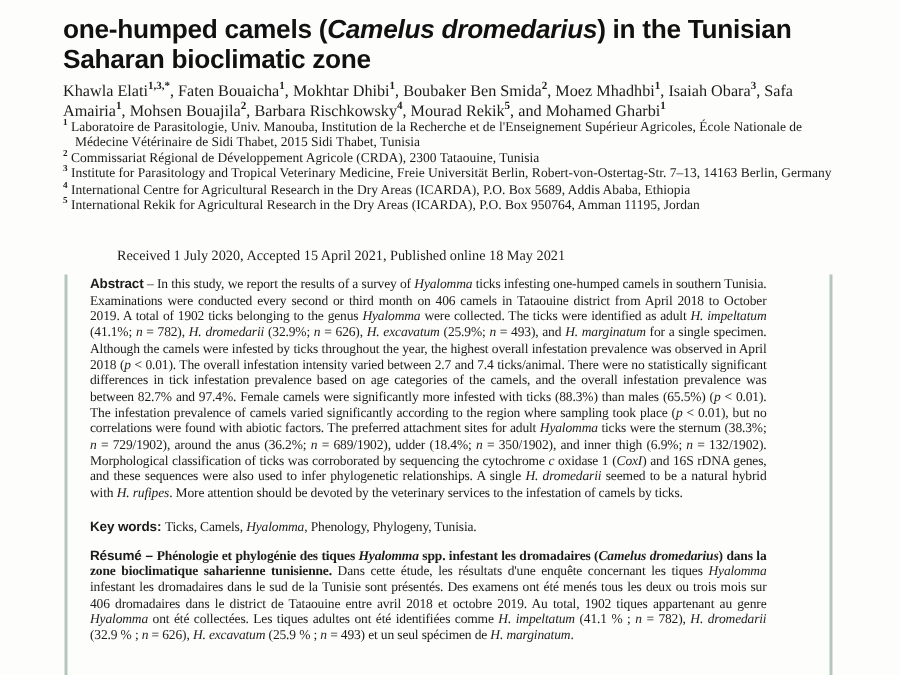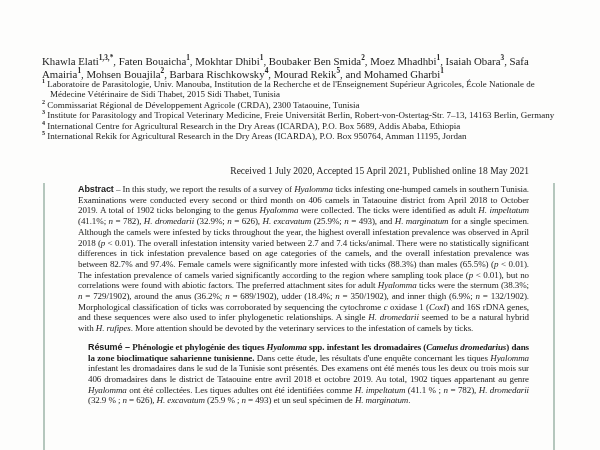--- a/index.html
+++ b/index.html
@@ -50,65 +50,66 @@
     vertical-align:super;
     font-size:68%;
     line-height:0;
     font-weight:bold;
   }
   .history{
     position:absolute;
     left:78px; top:156px;
     width:451px;
     font-size:9.5px;
-    text-align:right;
   }
   .vrule{
     position:absolute;
     top:183px;
     width:1.5px;
     height:267px;
     background:var(--rule);
   }
   .vrule.left{left:43px;}
   .vrule.right{left:553px;}
   .column{
     position:absolute;
-    left:78px; top:184px;
+    left:60px; top:184px;
     width:451px;
     font-size:9px;
     line-height:10.7px;
     letter-spacing:-0.1px;
   }
   .just{text-align:justify;}
   .sans{
     font-family:"Liberation Sans", sans-serif;
   }
   .keywords{margin-top:12px;}
-  .resume{margin-top:8px;margin-left:10px;}
+  .resume{margin-top:8px;}
 </style>
 </head>
 <body>
 
 <div class="page">
 
+  <h1 class="title"><span>one-humped camels (</span><span style="font-style: italic;">Camelus dromedarius</span><span>) in the Tunisian Saharan bioclimatic zone</span></h1>
 
   <p class="authors"><span>Khawla Elati</span><span class="sup">1,3,*</span><span>, Faten Bouaicha</span><span class="sup">1</span><span>, Mokhtar Dhibi</span><span class="sup">1</span><span>, Boubaker Ben Smida</span><span class="sup">2</span><span>, Moez Mhadhbi</span><span class="sup">1</span><span>, Isaiah Obara</span><span class="sup">3</span><span>, Safa Amairia</span><span class="sup">1</span><span>, Mohsen Bouajila</span><span class="sup">2</span><span>, Barbara Rischkowsky</span><span class="sup">4</span><span>, Mourad Rekik</span><span class="sup">5</span><span>, and Mohamed Gharbi</span><span class="sup">1</span></p>
 
   <div class="affils">
     <div class="aff"><span class="sup">1</span> <span>Laboratoire de Parasitologie, Univ. Manouba, Institution de la Recherche et de l'Enseignement Supérieur Agricoles, École Nationale de Médecine Vétérinaire de Sidi Thabet, 2015 Sidi Thabet, Tunisia</span></div>
     <div class="aff"><span class="sup">2</span> <span>Commissariat Régional de Développement Agricole (CRDA), 2300 Tataouine, Tunisia</span></div>
     <div class="aff"><span class="sup">3</span> <span>Institute for Parasitology and Tropical Veterinary Medicine, Freie Universität Berlin, Robert-von-Ostertag-Str. 7–13, 14163 Berlin, Germany</span></div>
     <div class="aff"><span class="sup">4</span> <span>International Centre for Agricultural Research in the Dry Areas (ICARDA), P.O. Box 5689, Addis Ababa, Ethiopia</span></div>
     <div class="aff"><span class="sup">5</span> <span>International Rekik for Agricultural Research in the Dry Areas (ICARDA), P.O. Box 950764, Amman 11195, Jordan</span></div>
   </div>
 
   <p class="history">Received 1 July 2020, Accepted 15 April 2021, Published online 18 May 2021</p>
 
   <div class="vrule left"></div>
   <div class="vrule right"></div>
 
   <div class="column">
     <p class="just" style="margin:0"><span class="sans" style="font-weight: 700;">Abstract</span><span> – In this study, we report the results of a survey of </span><span style="font-style: italic;">Hyalomma</span><span> ticks infesting one-humped camels in southern Tunisia. Examinations were conducted every second or third month on 406 camels in Tataouine district from April 2018 to October 2019. A total of 1902 ticks belonging to the genus </span><span style="font-style: italic;">Hyalomma</span><span> were collected. The ticks were identified as adult </span><span style="font-style: italic;">H. impeltatum</span><span> (41.1%; </span><span style="font-style: italic;">n</span><span> = 782), </span><span style="font-style: italic;">H. dromedarii</span><span> (32.9%; </span><span style="font-style: italic;">n</span><span> = 626), </span><span style="font-style: italic;">H. excavatum</span><span> (25.9%; </span><span style="font-style: italic;">n</span><span> = 493), and </span><span style="font-style: italic;">H. marginatum</span><span> for a single specimen. Although the camels were infested by ticks throughout the year, the highest overall infestation prevalence was observed in April 2018 (</span><span style="font-style: italic;">p</span><span> &lt; 0.01). The overall infestation intensity varied between 2.7 and 7.4 ticks/animal. There were no statistically significant differences in tick infestation prevalence based on age categories of the camels, and the overall infestation prevalence was between 82.7% and 97.4%. Female camels were significantly more infested with ticks (88.3%) than males (65.5%) (</span><span style="font-style: italic;">p</span><span> &lt; 0.01). The infestation prevalence of camels varied significantly according to the region where sampling took place (</span><span style="font-style: italic;">p</span><span> &lt; 0.01), but no correlations were found with abiotic factors. The preferred attachment sites for adult </span><span style="font-style: italic;">Hyalomma</span><span> ticks were the sternum (38.3%; </span><span style="font-style: italic;">n</span><span> = 729/1902), around the anus (36.2%; </span><span style="font-style: italic;">n</span><span> = 689/1902), udder (18.4%; </span><span style="font-style: italic;">n</span><span> = 350/1902), and inner thigh (6.9%; </span><span style="font-style: italic;">n</span><span> = 132/1902). Morphological classification of ticks was corroborated by sequencing the cytochrome </span><span style="font-style: italic;">c</span><span> oxidase 1 (</span><span style="font-style: italic;">CoxI</span><span>) and 16S rDNA genes, and these sequences were also used to infer phylogenetic relationships. A single </span><span style="font-style: italic;">H. dromedarii</span><span> seemed to be a natural hybrid with </span><span style="font-style: italic;">H. rufipes</span><span>. More attention should be devoted by the veterinary services to the infestation of camels by ticks.</span></p>
+    <p class="keywords" style="margin-bottom:0"><span class="sans" style="font-weight: 700;">Key words: </span><span>Ticks, Camels, </span><span style="font-style: italic;">Hyalomma</span><span>, Phenology, Phylogeny, Tunisia.</span></p>
     <p class="resume just" style="margin-bottom:0"><span class="sans" style="font-weight: 700;">Résumé – </span><span style="font-weight: 700;">Phénologie et phylogénie des tiques </span><span style="font-style: italic; font-weight: 700;">Hyalomma</span><span style="font-weight: 700;"> spp. infestant les dromadaires (</span><span style="font-style: italic; font-weight: 700;">Camelus dromedarius</span><span style="font-weight: 700;">) dans la zone bioclimatique saharienne tunisienne. </span><span>Dans cette étude, les résultats d'une enquête concernant les tiques </span><span style="font-style: italic;">Hyalomma</span><span> infestant les dromadaires dans le sud de la Tunisie sont présentés. Des examens ont été menés tous les deux ou trois mois sur 406 dromadaires dans le district de Tataouine entre avril 2018 et octobre 2019. Au total, 1902 tiques appartenant au genre </span><span style="font-style: italic;">Hyalomma</span><span> ont été collectées. Les tiques adultes ont été identifiées comme </span><span style="font-style: italic;">H. impeltatum</span><span> (41.1 % ; </span><span style="font-style: italic;">n</span><span> = 782), </span><span style="font-style: italic;">H. dromedarii</span><span> (32.9 % ; </span><span style="font-style: italic;">n</span><span> = 626), </span><span style="font-style: italic;">H. excavatum</span><span> (25.9 % ; </span><span style="font-style: italic;">n</span><span> = 493) et un seul spécimen de </span><span style="font-style: italic;">H. marginatum</span><span>.</span></p>
   </div>
 
 </div>
 
 </body></html>

